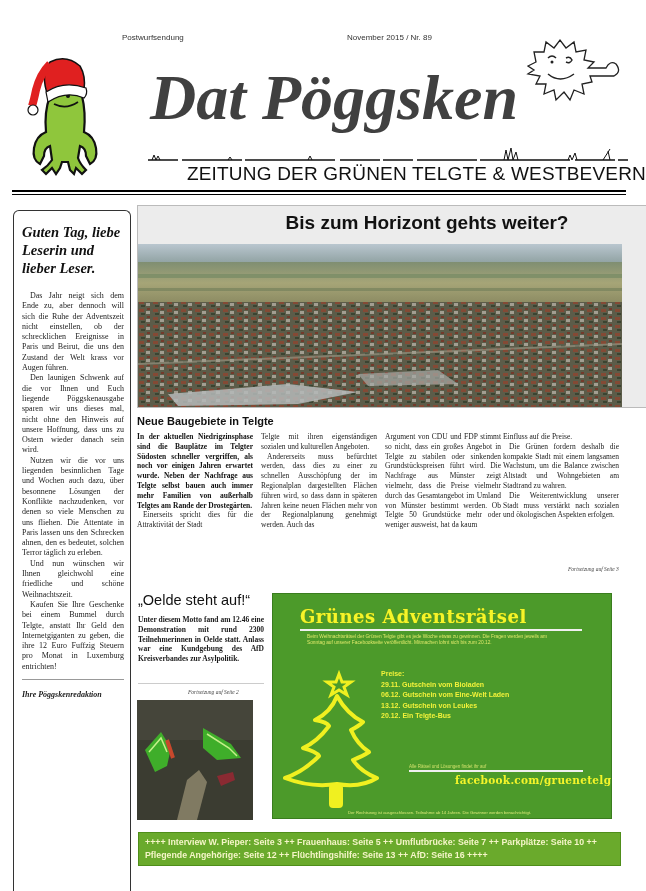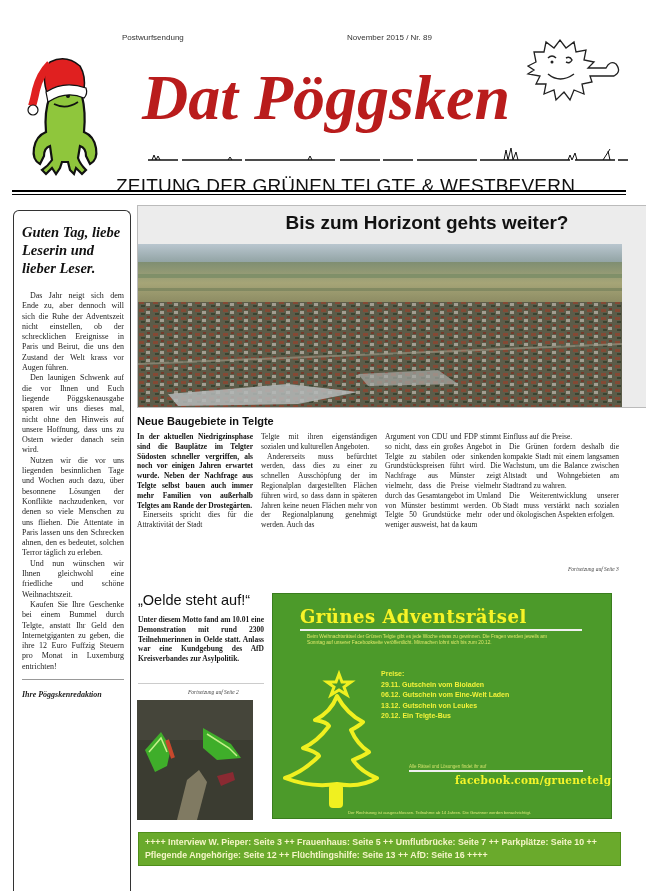--- a/index.html
+++ b/index.html
@@ -3,25 +3,25 @@
 <meta charset="utf-8">
 <style>
   * { box-sizing: border-box; margin: 0; padding: 0; }
   html, body { width: 646px; height: 891px; background: #ffffff; overflow: hidden; }
   body { position: relative; font-family: "DejaVu Serif", serif; color: #1a1a1a; }
 
   
   .masthead { position: absolute; left: 0; top: 0; width: 646px; height: 196px; }
   .meta-left { position: absolute; left: 122px; top: 33px; font: 8px "Liberation Sans", sans-serif; color: #333; }
   .meta-right { position: absolute; left: 347px; top: 33px; font: 8px "Liberation Sans", sans-serif; color: #333; }
-  .logo-title { position: absolute; left: 142px; top: 66px; font: italic bold 64px "Liberation Serif", serif; color: #b91c1c; letter-spacing: 0px; line-height: 1; }
+  .logo-title { position: absolute; left: 150px; top: 66px; font: italic bold 64px "Liberation Serif", serif; color: #404040; letter-spacing: 0px; line-height: 1; }
   .frog { position: absolute; left: 22px; top: 52px; width: 80px; height: 128px; }
   .sun { position: absolute; left: 518px; top: 38px; width: 110px; height: 64px; }
   .grass { position: absolute; left: 148px; top: 147px; width: 480px; height: 16px; }
-  .subtitle { position: absolute; left: 0; width: 646px; top: 163px; text-align: left; padding-left: 116px; font: 19px "Liberation Sans", sans-serif; color: #111; letter-spacing: 0.2px; margin-top: 12px; }
+  .subtitle { position: absolute; left: 0; width: 646px; top: 163px; text-align: right; padding-left: 116px; font: 19px "Liberation Sans", sans-serif; color: #111; letter-spacing: 0.2px; }
   .rule1 { position: absolute; left: 12px; top: 190px; width: 614px; height: 2px; background: #000; }
   .rule2 { position: absolute; left: 12px; top: 194px; width: 614px; height: 1px; background: #000; }
 
   
   .editorial { position: absolute; left: 13px; top: 210px; width: 118px; height: 854px; border: 1.5px solid #333; border-bottom: none; border-radius: 6px 6px 0 0; padding: 12px 6px 0 8px; }
   .editorial h2 { font: italic bold 14.5px "Liberation Serif", serif; line-height: 18px; color: #111; margin-bottom: 14px; }
   .editorial p { font: 8px "Liberation Serif", serif; line-height: 10.3px; text-align: justify; text-indent: 8px; color: #222; }
   .editorial .sign { margin-top: 10px; font: italic bold 8px "Liberation Serif", serif; color: #222; }
   .editorial .sign-rule { margin-top: 7px; height: 1px; background: #999; }
 
@@ -157,21 +157,21 @@
   </div>
   <div class="col" style="left:366px">
     <p style="text-indent:0">Einfluss auf die Preise.</p>
     <p>Die Grünen fordern deshalb die kompakte Stadt mit einem langsamen Wachstum, um die Balance zwischen Altstadt und Wohngebieten am Stadtrand zu wahren.</p>
     <p>Die Weiterentwicklung unserer Stadt muss verstärkt nach sozialen und ökologischen Aspekten erfolgen.</p>
   </div>
 </div>
 <span class="cont" style="left:568px; top:566px">Fortsetzung auf Seite 3</span>
 
 <div class="oelde-title">„Oelde steht auf!“</div>
-<div class="oelde-text">Unter diesem Motto fand am 10.01 eine Demonstration mit rund 2300 Teilnehmerinnen in Oelde statt. Anlass war eine Kundgebung des AfD Kreisverbandes zur Asylpolitik.</div>
+<div class="oelde-text">Unter diesem Motto fand am 12.46 eine Demonstration mit rund 2300 Teilnehmerinnen in Oelde statt. Anlass war eine Kundgebung des AfD Kreisverbandes zur Asylpolitik.</div>
 <div class="oelde-rule"></div>
 <span class="cont" style="left:188px; top:689px">Fortsetzung auf Seite 2</span>
 <svg class="oelde-photo" viewBox="0 0 116 120" preserveAspectRatio="none">
   <rect width="116" height="120" fill="#3b3c31"></rect>
   <rect x="0" y="0" width="116" height="40" fill="#45453a"></rect>
   <path d="M8 50 L24 32 L34 48 L30 66 L18 72 Z" fill="#3fae2a"></path>
   <path d="M12 52 L24 38 L30 52" fill="none" stroke="#c5f08a" stroke-width="1.5"></path>
   <path d="M66 28 L94 44 L104 58 L80 60 L66 48 Z" fill="#3fae2a"></path>
   <path d="M70 34 L92 48 L100 56" fill="none" stroke="#c5f08a" stroke-width="1.5"></path>
   <path d="M30 40 L36 58" stroke="#c8482c" stroke-width="4"></path>

